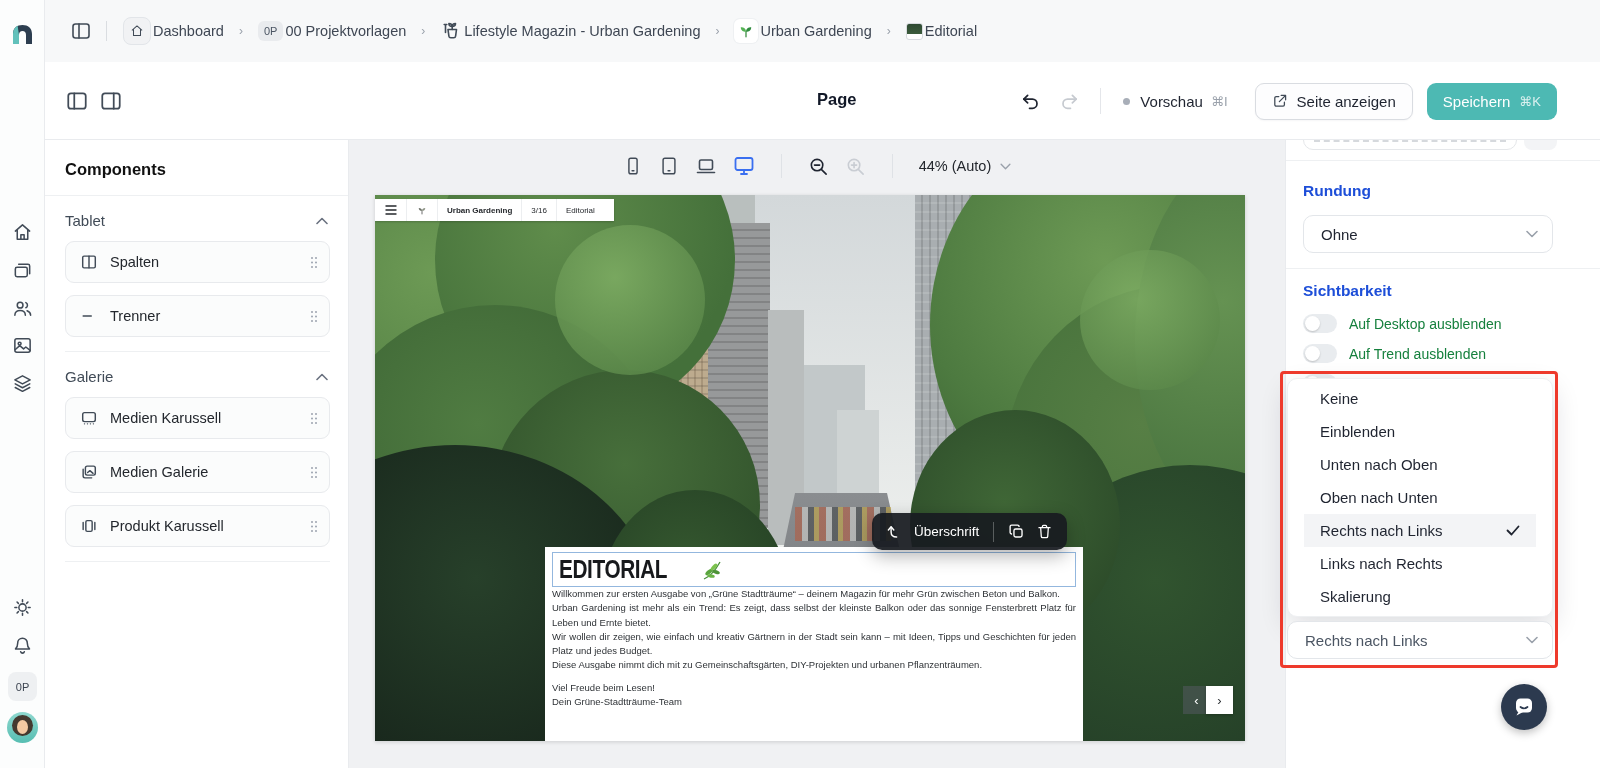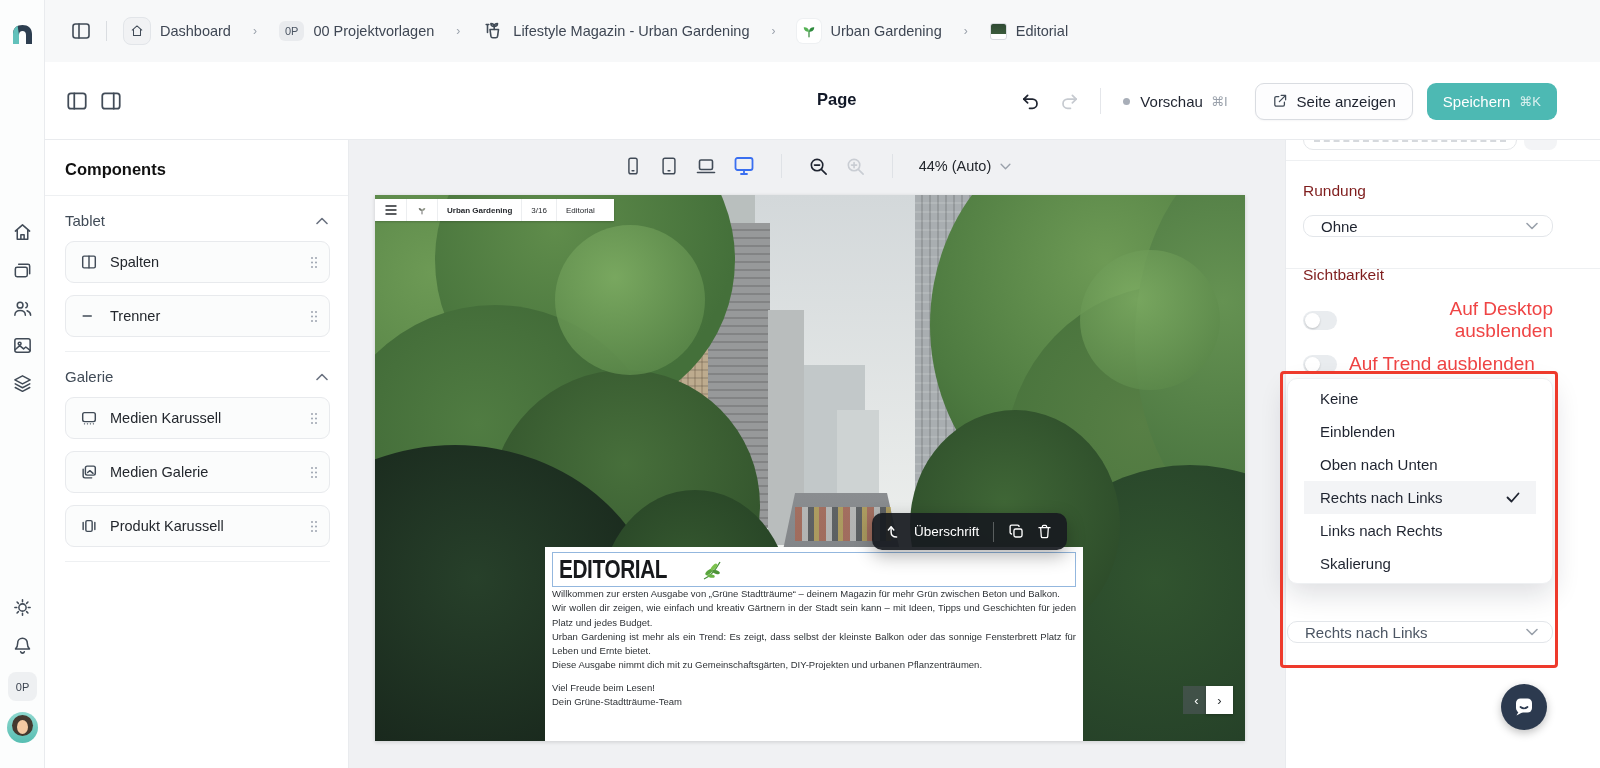--- a/index.html
+++ b/index.html
@@ -14,21 +14,21 @@
   .rail-logo { position:absolute; left:9px; top:20px; }
   .rail-ic { position:absolute; left:12px; width:21px; height:21px; cursor:pointer; }
   .rail-badge { position:absolute; left:8px; top:672px; width:29px; height:29px; background:#eef0f2; border-radius:8px; font-size:11px; color:#3c4450; display:flex; align-items:center; justify-content:center; font-weight:500; }
   .avatar { position:absolute; left:7px; top:712px; width:31px; height:31px; border-radius:50%; background:linear-gradient(180deg,#8fd8cf,#57beb2); overflow:hidden; }
   .avatar .hair { position:absolute; left:5px; top:3px; width:21px; height:21px; border-radius:50%; background:#44392f; }
   .avatar .face { position:absolute; left:10px; top:8px; width:11px; height:14px; border-radius:50%; background:#f3c9a2; }
 
   
   .topbar { position:absolute; left:45px; top:0; right:0; height:62px; background:#f7f8f9; display:flex; align-items:center; padding-left:25px; z-index:10; }
   .tb-divider { width:1px; height:20px; background:#dadde1; margin:0 16px 0 14px; }
-  .crumb { display:flex; align-items:center; gap:9px; font-size:14.5px; color:#3f4754; cursor:pointer;text-align:right; }
+  .crumb { display:flex; align-items:center; gap:2px; font-size:14.5px; color:#3f4754; cursor:pointer;text-align:right; }
   .crumb-sep { color:#9aa1ab; font-size:12px; margin:0 13px; }
   .home-chip { width:28px; height:28px; border:1px solid #e2e5e9; background:#f1f2f4; border-radius:8px; display:flex; align-items:center; justify-content:center; }
   .crumb-badge { background:#e9ebee; border-radius:6px; padding:4px 6px; font-size:11px; color:#4b5563; font-weight:500; }
   .thumb { width:17px; height:17px; border-radius:3px; background:linear-gradient(180deg,#2f4a33 0%,#3c5c3c 68%,#ffffff 68%); border:1px solid #d8dbdf; }
   .seed-chip { width:24px; height:24px; background:#fff; border-radius:6px; display:flex; align-items:center; justify-content:center; box-shadow:0 0 0 1px #eef0f2; }
 
   
   .toolbar { position:absolute; left:45px; top:62px; right:0; height:78px; background:#fff; border-bottom:1px solid #e9ebee; z-index:9; }
   .panel-toggles { position:absolute; left:20px; top:27px; display:flex; gap:10px; }
   .ptg { width:24px; height:24px; cursor:pointer; }
@@ -87,26 +87,26 @@
   .car-btn { position:absolute; top:491px; width:27px; height:28px; display:flex; align-items:center; justify-content:center; font-size:13px; z-index:14; cursor:pointer; }
   .car-prev { left:808px; background:rgba(84,90,96,.55); color:#fff; }
   .car-next { left:831px; background:#fff; color:#2b2f33; box-shadow:0 1px 3px rgba(0,0,0,.25); }
 
   
   .inspector { position:absolute; right:0; top:140px; width:315px; bottom:0; background:#fff; border-left:1px solid #e9ebee; overflow:hidden; padding:0 47px 0 17px; z-index:8; }
   .cut-input { position:absolute; left:17px; top:-18px; width:214px; height:28px; border:1px solid #e5e7ea; border-radius:10px; background:#fff; }
   .cut-input .dash { position:absolute; left:10px; right:10px; top:17px; border-top:2px dashed #d6d9dd; }
   .cut-pill { position:absolute; left:238px; top:-14px; width:33px; height:24px; background:#f3f4f6; border-radius:8px; }
   .insp-div { position:absolute; left:0; right:0; height:1px; background:#eef0f2; }
-  .insp-label { font-size:15.5px; font-weight:400; color:#7f1d1d; }
-  .select { height:22px; border:1px solid #e3e6ea; border-radius:10px; background:#fff; display:flex; align-items:center; justify-content:space-between; padding:0 14px 0 17px; font-size:15px; color:#1f2430; cursor:pointer; }
+  .insp-label { font-size:15.5px; font-weight:700; color:#1d4ed8; }
+  .select { height:38px; border:1px solid #e3e6ea; border-radius:10px; background:#fff; display:flex; align-items:center; justify-content:space-between; padding:0 14px 0 17px; font-size:15px; color:#1f2430; cursor:pointer; }
   .toggle-row { display:flex; align-items:center; gap:12px; margin-bottom:11px; }
   .toggle { width:34px; height:19px; border-radius:10px; background:#e9ecef; position:relative; flex:none; cursor:pointer; }
   .toggle .knob { position:absolute; left:2px; top:2px; width:15px; height:15px; border-radius:50%; background:#fff; box-shadow:0 1px 2px rgba(0,0,0,.18); }
-  .toggle-row .tlabel { font-size:19px; color:#ef4444;text-align:right; }
+  .toggle-row .tlabel { font-size:14px; color:#15803d;text-align:right; }
 
   .anim-menu { position:absolute; left:1287px; top:378px; width:266px; background:#fff; border:1px solid #eef0f2; border-radius:10px; box-shadow:0 10px 28px rgba(15,23,42,.14); z-index:30; padding:3px 16px; }
   .anim-opt { height:33px; display:flex; align-items:center; justify-content:space-between; padding:0 16px; font-size:15px; color:#1f2430; cursor:pointer; }
   .anim-opt.sel { background:#f3f4f6; }
   .anim-select { position:absolute; left:1287px; top:621px; width:266px; z-index:30; }
   .anim-select .select { color:#4b5563; }
   .red-box { position:absolute; left:1280px; top:371px; width:278px; height:297px; border:3px solid #ee3a2c; border-radius:4px; z-index:40; pointer-events:none; }
 
   .chat-fab { position:absolute; left:1501px; top:684px; width:46px; height:46px; border-radius:50%; background:#2c3a4f; z-index:50; display:flex; align-items:center; justify-content:center; cursor:pointer; box-shadow:0 3px 8px rgba(0,0,0,.25); }
 </style>
@@ -480,22 +480,22 @@
               <svg width="24" height="24" viewBox="0 0 24 24">
                 <path d="M4 21C9 19 15 13 20 4" fill="none" stroke="#4a8f3c" stroke-width="1.3"></path>
                 <ellipse cx="9" cy="14" rx="4.4" ry="2" fill="#5aa53e" transform="rotate(-40 9 14)"></ellipse>
                 <ellipse cx="14" cy="9" rx="4.2" ry="1.9" fill="#7cc24e" transform="rotate(-45 14 9)"></ellipse>
                 <ellipse cx="16" cy="14" rx="4" ry="1.8" fill="#4d9337" transform="rotate(20 16 14)"></ellipse>
                 <ellipse cx="11" cy="18" rx="3.8" ry="1.7" fill="#6ab445" transform="rotate(10 11 18)"></ellipse>
               </svg>
             </span>
         </div>
         <p>Willkommen zur ersten Ausgabe von „Grüne Stadtträume“ – deinem Magazin für mehr Grün zwischen Beton und Balkon.</p>
+        <p>Urban Gardening ist mehr als ein Trend: Es zeigt, dass selbst der kleinste Balkon oder das sonnige Fensterbrett Platz für Leben und Ernte bietet.</p>
         <p>Wir wollen dir zeigen, wie einfach und kreativ Gärtnern in der Stadt sein kann – mit Ideen, Tipps und Geschichten für jeden Platz und jedes Budget.</p>
-        <p>Urban Gardening ist mehr als ein Trend: Es zeigt, dass selbst der kleinste Balkon oder das sonnige Fensterbrett Platz für Leben und Ernte bietet.</p>
         <p>Diese Ausgabe nimmt dich mit zu Gemeinschaftsgärten, DIY-Projekten und urbanen Pflanzenträumen.</p>
         <p class="closing" style="margin-top:8px"><span>Viel Freude beim Lesen!</span><br><span>Dein Grüne-Stadtträume-Team</span></p>
       </div>
 
       <div class="car-btn car-prev">‹</div>
       <div class="car-btn car-next">›</div>
     </div>
   </main>
 
   <aside class="inspector">
@@ -534,20 +534,23 @@
   </aside>
 
   <div class="anim-menu">
     <div class="anim-opt">
         <span>Keine</span>
       </div>
     <div class="anim-opt">
         <span>Einblenden</span>
       </div>
     <div class="anim-opt">
+        <span>Unten nach Oben</span>
+      </div>
+    <div class="anim-opt">
         <span>Oben nach Unten</span>
       </div>
     <div class="anim-opt sel">
       <span>Rechts nach Links</span>
       <svg width="14" height="11" viewBox="0 0 14 11">
           <path d="M1.5 5.5l4 4L12.5 1.5" fill="none" stroke="#1f2430" stroke-width="1.8" stroke-linecap="round" stroke-linejoin="round"></path>
         </svg>
     </div>
     <div class="anim-opt">
         <span>Links nach Rechts</span>

